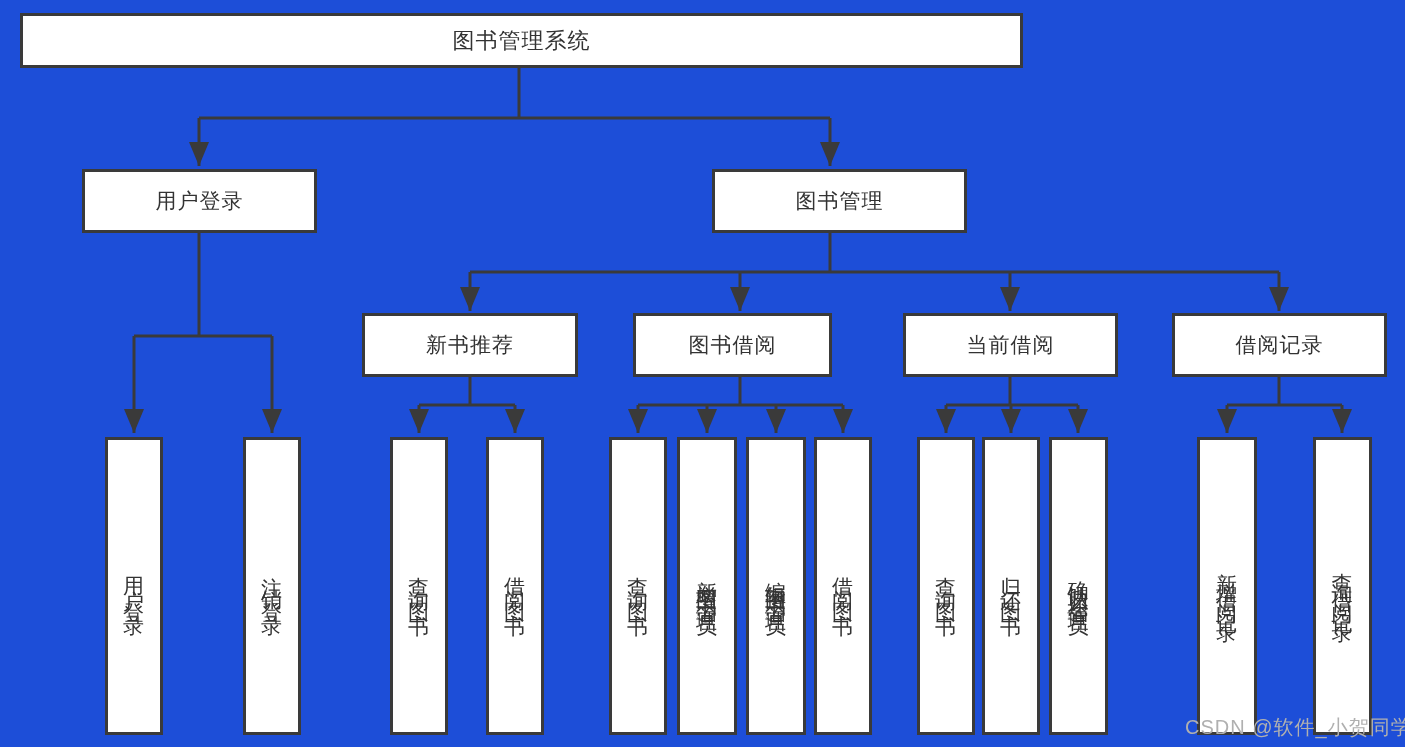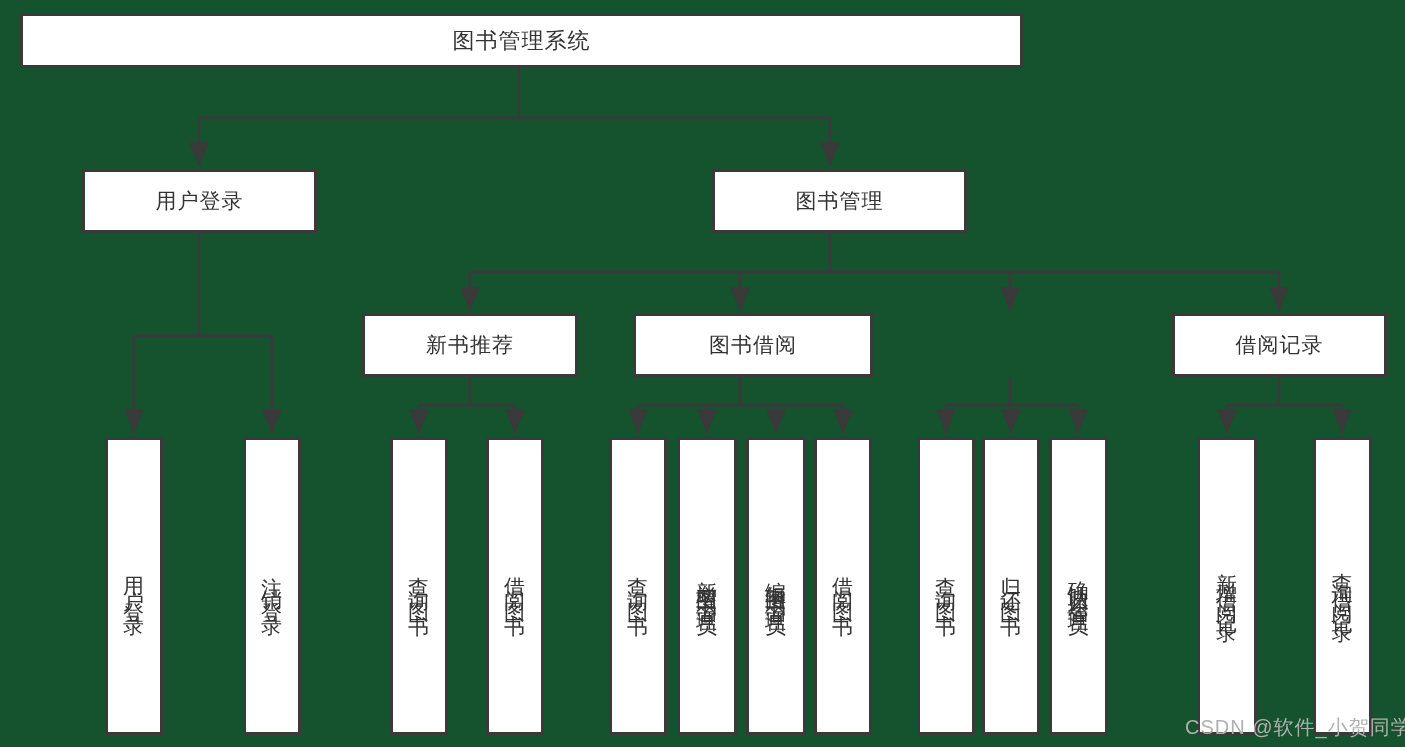--- a/index.html
+++ b/index.html
@@ -5,21 +5,21 @@
   html, body {
     margin: 0;
     padding: 0;
     background: #ffffff;
     font-family: "Liberation Sans", "DejaVu Sans", sans-serif;
   }
   .canvas {
     position: relative;
     width: 1405px;
     height: 747px;
-    background: #14532d;
+    background: #1d4ed8;
     overflow: hidden;
   }
   .connectors {
     position: absolute;
     left: 0;
     top: 0;
     pointer-events: none;
   }
   .node {
     position: absolute;
@@ -110,22 +110,25 @@
   <div class="node branch" style="left:82px; top:169px; width:235px; height:64px;">
     <span>用户登录</span>
   </div>
   <div class="node branch" style="left:712px; top:169px; width:255px; height:64px;">
     <span>图书管理</span>
   </div>
 
   <div class="node branch" style="left:362px; top:313px; width:216px; height:64px;justify-content:center;">
     <span>新书推荐</span>
   </div>
-  <div class="node branch" style="left:633px; top:313px; width:240px; height:64px;">
+  <div class="node branch" style="left:633px; top:313px; width:199px; height:64px;">
     <span>图书借阅</span>
+  </div>
+  <div class="node branch" style="left:903px; top:313px; width:215px; height:64px;">
+    <span>当前借阅</span>
   </div>
   <div class="node branch" style="left:1172px; top:313px; width:215px; height:64px;">
     <span>借阅记录</span>
   </div>
 
   <div class="node leaf ls-wide" style="left:105px; top:437px; width:58px; height:298px;">
     <span>用户登录</span>
   </div>
   <div class="node leaf ls-wide" style="left:243px; top:437px; width:58px; height:298px;">
     <span>注销登录</span>

